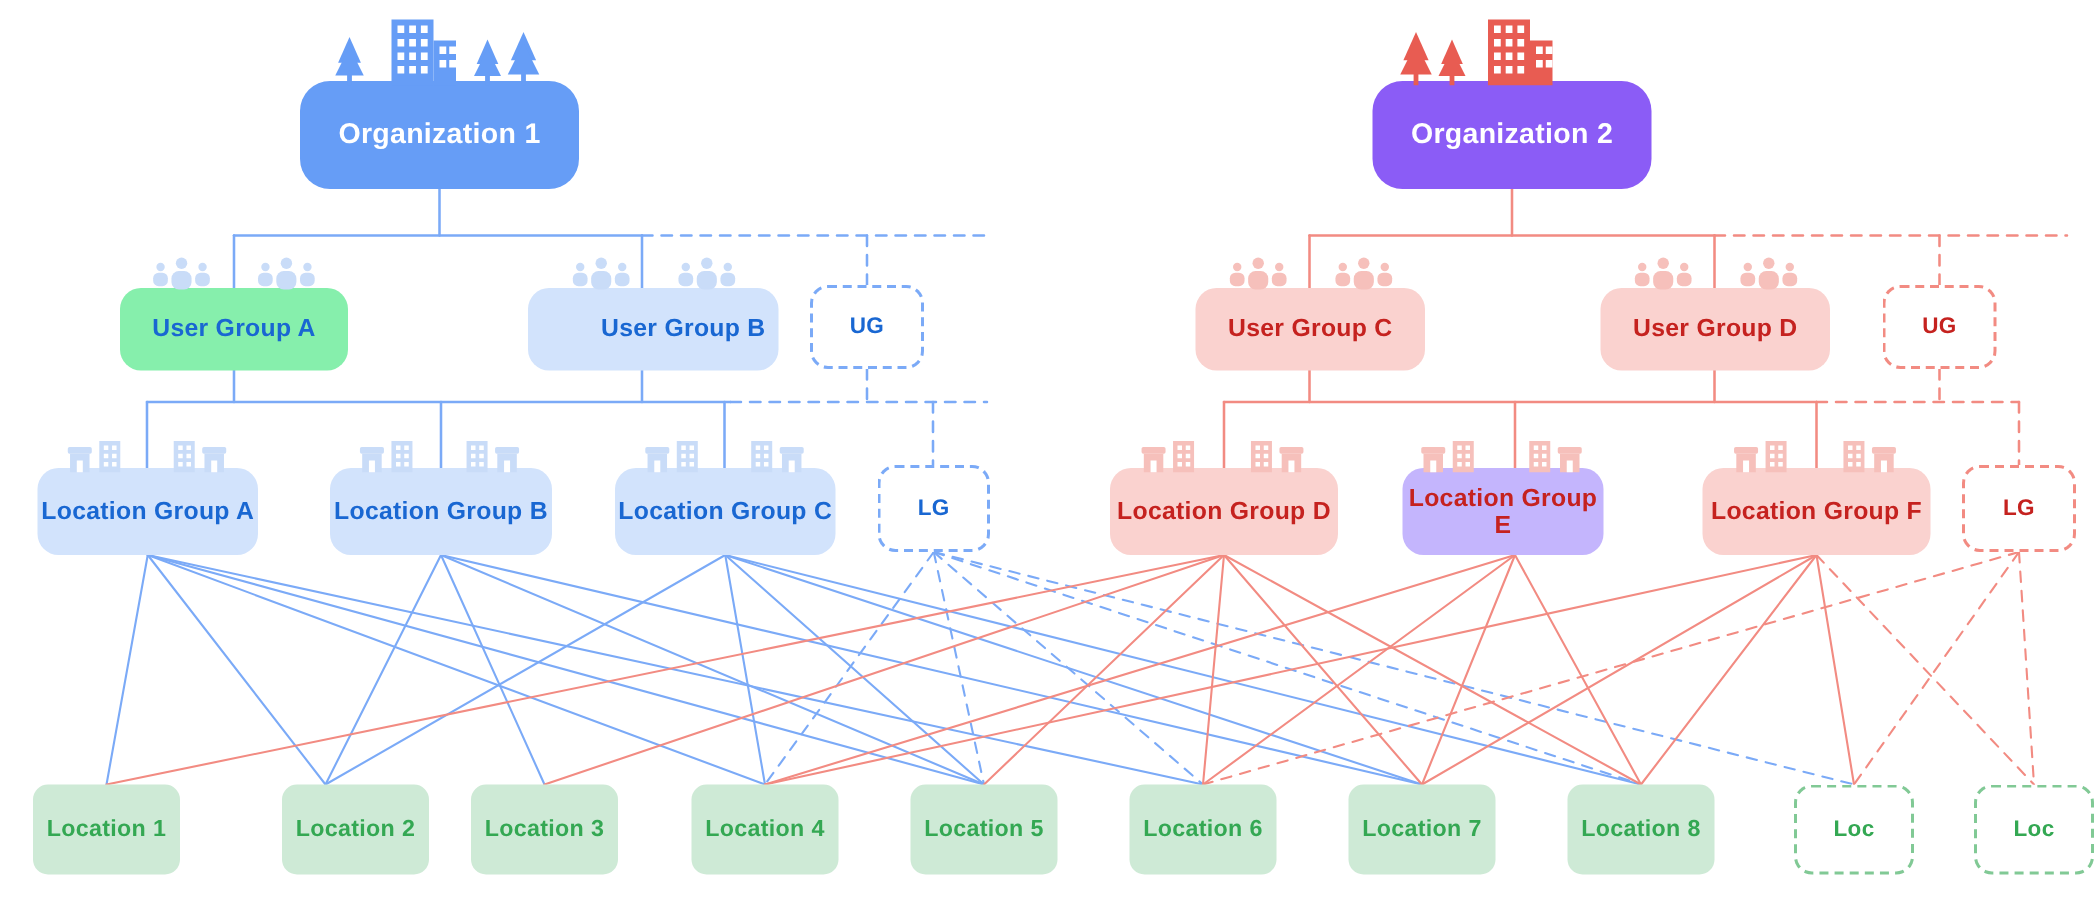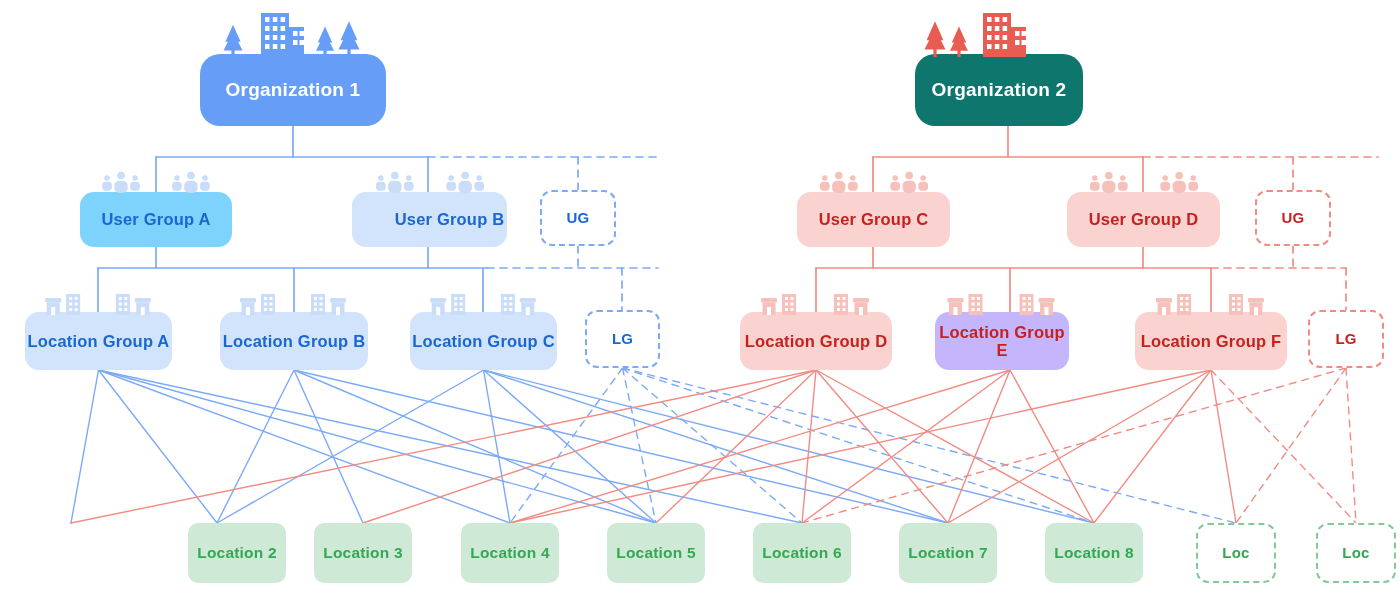--- a/index.html
+++ b/index.html
@@ -113,21 +113,21 @@
           <rect x="86.5" y="31" width="4.5" height="5" fill="#fff"></rect>
           <polygon points="112,17.4 104.8,33.6 119.2,33.6" fill="#669DF6"></polygon>
           <polygon points="112,23.7 103.0,41.7 121.0,41.7" fill="#669DF6"></polygon>
           <rect x="110.4" y="40" width="3.2" height="8" fill="#669DF6"></rect>
           <polygon points="136,12.3 127.6,31.2 144.4,31.2" fill="#669DF6"></polygon>
           <polygon points="136,19.6 125.5,40.6 146.5,40.6" fill="#669DF6"></polygon>
           <rect x="134.4" y="40" width="3.2" height="8" fill="#669DF6"></rect>
         </svg></span>
       <span class="label">Organization 1</span>
     </div>
-    <div class="node org red" style="left: 915px; top: 54px; width: 168px; height: 72px; background: #0f766e; color: rgb(255, 255, 255);">
+    <div class="node org red" style="left: 915px; top: 54px; width: 186px; height: 72px; background: #8b5cf6; color: rgb(255, 255, 255);">
       <span class="icon"><svg width="160" height="48" viewBox="0 0 160 48" xmlns="http://www.w3.org/2000/svg">
           <polygon points="16,12.3 7.6,31.2 24.4,31.2" fill="#E85C52"></polygon>
           <polygon points="16,19.6 5.5,40.6 26.5,40.6" fill="#E85C52"></polygon>
           <rect x="14.4" y="40" width="3.2" height="8" fill="#E85C52"></rect>
           <polygon points="40,17.4 32.8,33.6 47.2,33.6" fill="#E85C52"></polygon>
           <polygon points="40,23.7 31.0,41.7 49.0,41.7" fill="#E85C52"></polygon>
           <rect x="38.4" y="40" width="3.2" height="8" fill="#E85C52"></rect>
           <rect x="64" y="4" width="28" height="44" fill="#E85C52"></rect>
           <rect x="92" y="18" width="15" height="30" fill="#E85C52"></rect>
           <rect x="68.0" y="8" width="4.5" height="5" fill="#fff"></rect>
@@ -142,38 +142,38 @@
           <rect x="68.0" y="35" width="4.5" height="5" fill="#fff"></rect>
           <rect x="75.8" y="35" width="4.5" height="5" fill="#fff"></rect>
           <rect x="83.6" y="35" width="4.5" height="5" fill="#fff"></rect>
           <rect x="96" y="22" width="4.5" height="5" fill="#fff"></rect>
           <rect x="102.5" y="22" width="4.5" height="5" fill="#fff"></rect>
           <rect x="96" y="31" width="4.5" height="5" fill="#fff"></rect>
           <rect x="102.5" y="31" width="4.5" height="5" fill="#fff"></rect>
         </svg></span>
       <span class="label">Organization 2</span>
     </div>
-    <div class="node group blue" style="left: 80px; top: 192px; width: 152px; height: 55px; background: #7dd3fc; color: rgb(25, 103, 210);">
+    <div class="node group blue" style="left: 80px; top: 192px; width: 152px; height: 55px; background: #86efac; color: rgb(25, 103, 210);">
       <span class="icon"><svg width="152" height="26" viewBox="0 0 152 26" xmlns="http://www.w3.org/2000/svg">
           <circle cx="27.040000000000006" cy="9" r="2.8" fill="#C9DCF8"></circle>
           <rect x="22.1" y="12.8" width="9.8" height="9.0" rx="3.7" fill="#C9DCF8"></rect>
           <circle cx="55.040000000000006" cy="9" r="2.8" fill="#C9DCF8"></circle>
           <rect x="50.1" y="12.8" width="9.8" height="9.0" rx="3.7" fill="#C9DCF8"></rect>
           <circle cx="41.040000000000006" cy="6.5" r="3.8" fill="#C9DCF8"></circle>
           <rect x="34.3" y="11.7" width="13.4" height="12.3" rx="5.0" fill="#C9DCF8"></rect>
           <circle cx="96.96" cy="9" r="2.8" fill="#C9DCF8"></circle>
           <rect x="92.0" y="12.8" width="9.8" height="9.0" rx="3.7" fill="#C9DCF8"></rect>
           <circle cx="124.96" cy="9" r="2.8" fill="#C9DCF8"></circle>
           <rect x="120.0" y="12.8" width="9.8" height="9.0" rx="3.7" fill="#C9DCF8"></rect>
           <circle cx="110.96" cy="6.5" r="3.8" fill="#C9DCF8"></circle>
           <rect x="104.2" y="11.7" width="13.4" height="12.3" rx="5.0" fill="#C9DCF8"></rect>
         </svg></span>
       <span class="label">User Group A</span>
     </div>
-    <div class="node group blue" style="left: 352px; top: 192px; width: 155px; height: 55px; background: rgb(210, 227, 252); color: rgb(25, 103, 210); padding-left: 40px;">
+    <div class="node group blue" style="left: 352px; top: 192px; width: 167px; height: 55px; background: rgb(210, 227, 252); color: rgb(25, 103, 210); padding-left: 40px;">
       <span class="icon"><svg width="153" height="26" viewBox="0 0 153 26" xmlns="http://www.w3.org/2000/svg">
           <circle cx="27.310000000000002" cy="9" r="2.8" fill="#C9DCF8"></circle>
           <rect x="22.4" y="12.8" width="9.8" height="9.0" rx="3.7" fill="#C9DCF8"></rect>
           <circle cx="55.31" cy="9" r="2.8" fill="#C9DCF8"></circle>
           <rect x="50.4" y="12.8" width="9.8" height="9.0" rx="3.7" fill="#C9DCF8"></rect>
           <circle cx="41.31" cy="6.5" r="3.8" fill="#C9DCF8"></circle>
           <rect x="34.6" y="11.7" width="13.4" height="12.3" rx="5.0" fill="#C9DCF8"></rect>
           <circle cx="97.69" cy="9" r="2.8" fill="#C9DCF8"></circle>
           <rect x="92.8" y="12.8" width="9.8" height="9.0" rx="3.7" fill="#C9DCF8"></rect>
           <circle cx="125.69" cy="9" r="2.8" fill="#C9DCF8"></circle>
@@ -372,20 +372,23 @@
           <rect x="102.5" y="19" width="3" height="3" fill="#fff"></rect>
           <rect x="112.96" y="9" width="16" height="4.5" rx="1.2" fill="#F6C0BB"></rect>
           <rect x="114.46" y="13.5" width="13" height="12.5" fill="#F6C0BB"></rect>
           <rect x="118.96" y="18" width="4" height="8" fill="#fff"></rect>
         </svg></span>
       <span class="label">Location Group F</span>
     </div>
     <div class="node ghost red" style="left: 1308px; top: 310px; width: 76px; height: 58px; border: 2px dashed rgb(242, 139, 130); color: rgb(197, 34, 31);">
       <span class="label">LG</span>
     </div>
+    <div class="node loc green" style="left: 22px; top: 523px; width: 98px; height: 60px; background: rgb(206, 234, 214); color: rgb(52, 168, 83);">
+      <span class="label">Location 1</span>
+    </div>
     <div class="node loc green" style="left: 168px; top: 523px; width: 98px; height: 60px; background: rgb(206, 234, 214); color: rgb(52, 168, 83); margin-left: 20px;">
       <span class="label">Location 2</span>
     </div>
     <div class="node loc green" style="left: 314px; top: 523px; width: 98px; height: 60px; background: rgb(206, 234, 214); color: rgb(52, 168, 83); justify-content: center;">
       <span class="label">Location 3</span>
     </div>
     <div class="node loc green" style="left: 461px; top: 523px; width: 98px; height: 60px; background: rgb(206, 234, 214); color: rgb(52, 168, 83);">
       <span class="label">Location 4</span>
     </div>
     <div class="node loc green" style="left: 607px; top: 523px; width: 98px; height: 60px; background: rgb(206, 234, 214); color: rgb(52, 168, 83);">

